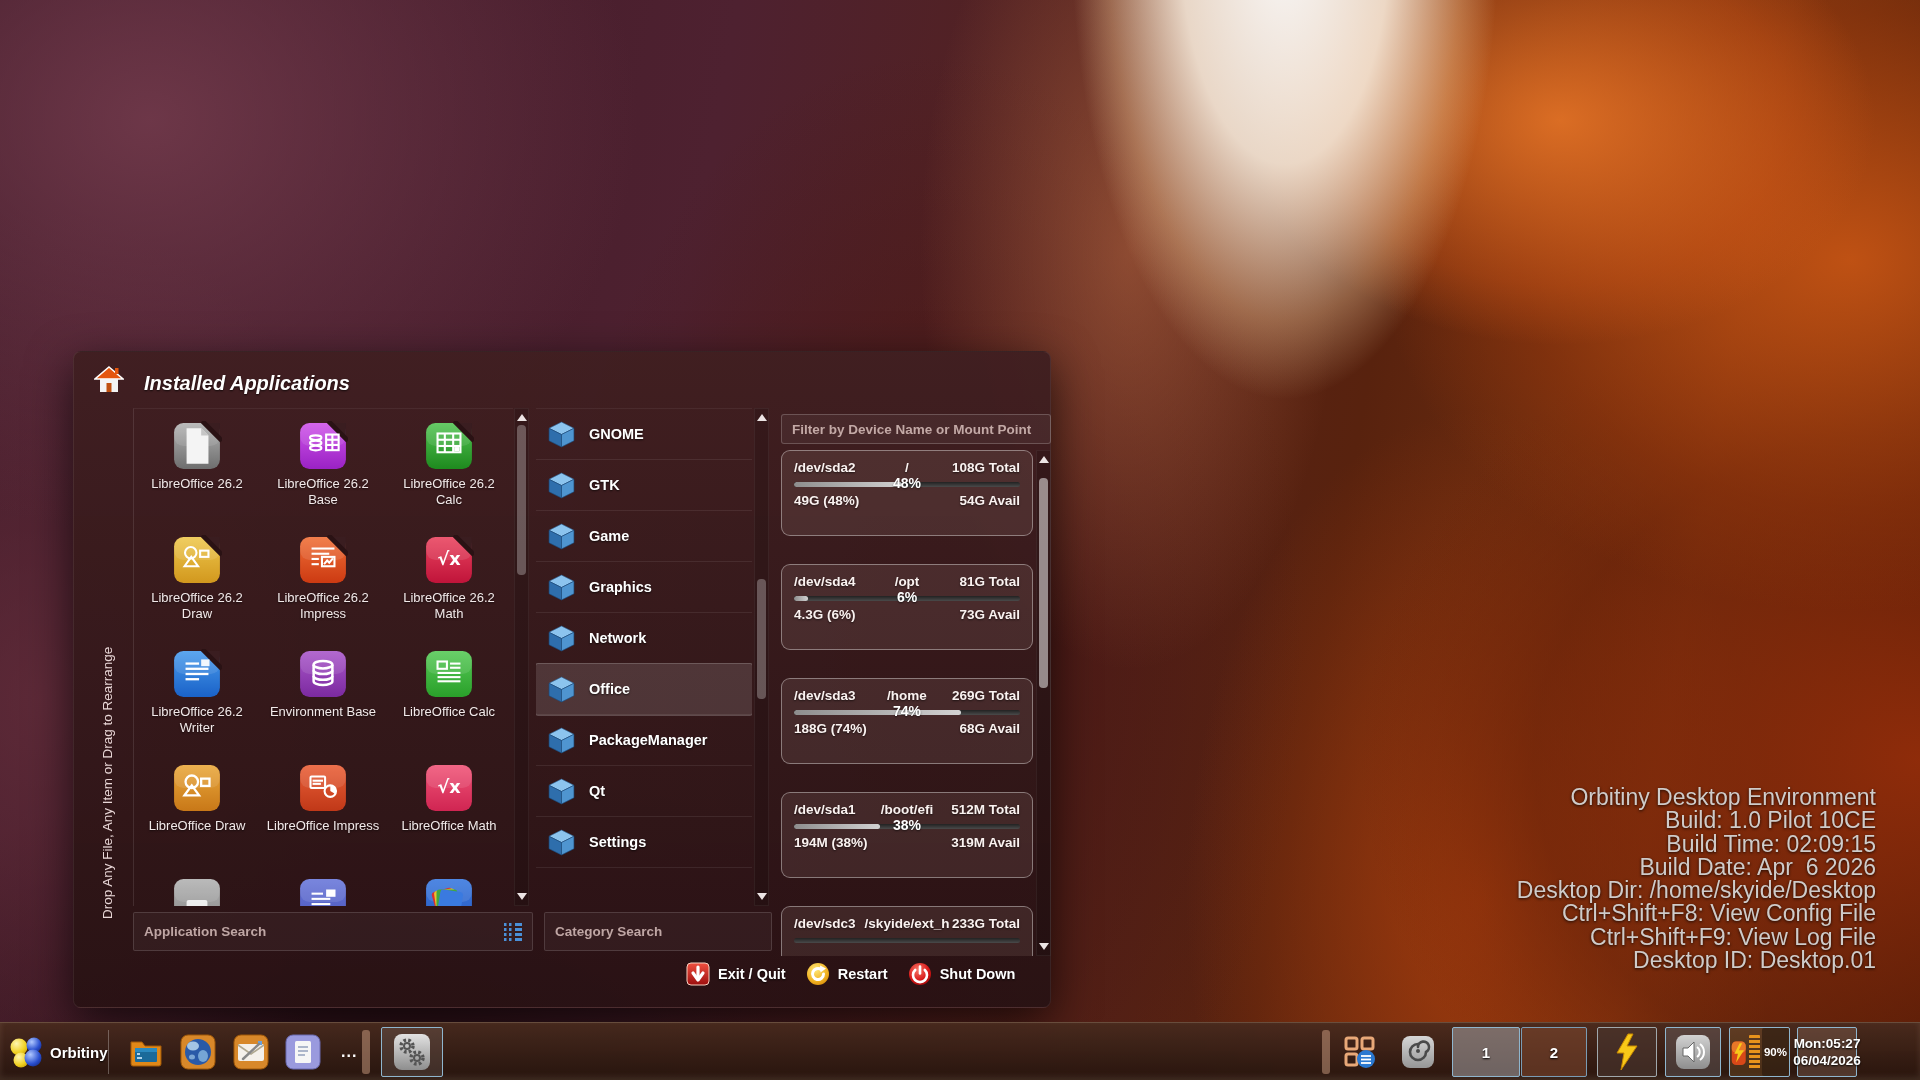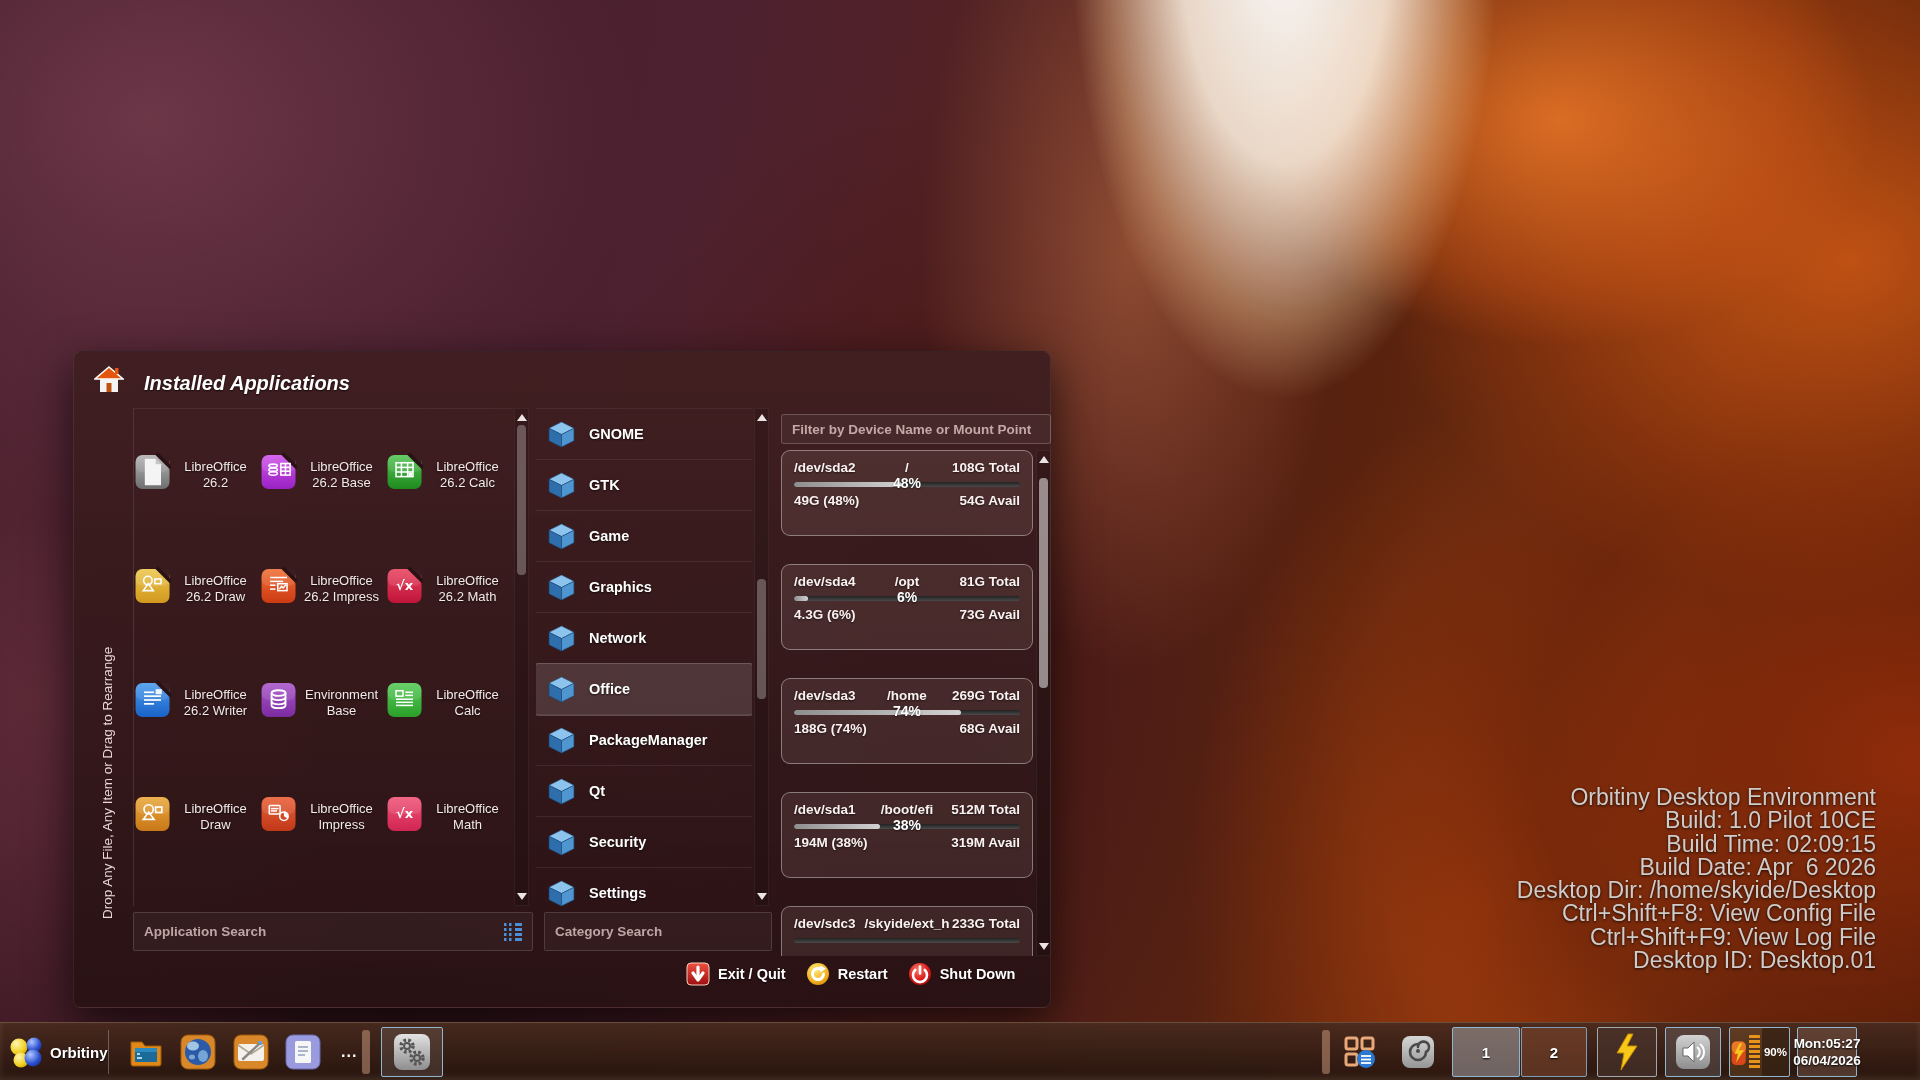--- a/index.html
+++ b/index.html
@@ -35,21 +35,21 @@
     font-weight:bold; font-style:italic; text-shadow:0 1px 2px rgba(0,0,0,0.7); }
   .home-icon { position:absolute; left:20px; top:13px; width:30px; height:30px; }
   .drag-hint { position:absolute; left:26px; top:567px; width:285px;
     transform:rotate(-90deg); transform-origin:0 0;
     color:#ead8d8; font-size:13.5px; white-space:nowrap; }
 
   
   .app-grid { position:absolute; left:59px; top:56px; width:380px; height:498px;
     border-left:1px solid rgba(255,255,255,0.10); border-top:1px solid rgba(255,255,255,0.06);
     display:grid; grid-template-columns:repeat(3,126px); grid-auto-rows:114px; overflow:hidden; }
-  .app-cell { display:flex; align-items:center; padding-top:12px; cursor:default; }
+  .app-cell { display:flex; flex-direction:column; align-items:center; padding-top:12px; cursor:default; }
   .app-icon { width:50px; height:50px; }
   .app-label { margin-top:5px; color:#f2e9e9; font-size:13px; line-height:16px; text-align:center;
     width:120px; text-shadow:0 1px 2px rgba(0,0,0,0.6); }
 
   
   .sb { position:absolute; width:15px; background:rgba(0,0,0,0.14); border:1px solid rgba(255,255,255,0.06); }
   .sb-up, .sb-down { position:absolute; left:0; width:100%; height:13px; display:flex; align-items:center; justify-content:center; }
   .sb-up { top:2px; } .sb-down { bottom:2px; }
   .sb-up i { border-left:5px solid transparent; border-right:5px solid transparent; border-bottom:7px solid #ece4e4; }
   .sb-down i { border-left:5px solid transparent; border-right:5px solid transparent; border-top:7px solid #ece4e4; }
@@ -509,28 +509,20 @@
           <polygon points="25,7 13,13 13,25 25,19" fill="#4f95d0" stroke="#1a4a7a" stroke-width="0.6"></polygon>
         </svg>
         <span>Qt</span>
       </div>
       <div class="category-row">
         <svg class="cube-icon" viewBox="0 0 26 26">
           <polygon points="13,1 25,7 13,13 1,7" fill="#8cc4ee" stroke="#2a5a8a" stroke-width="0.6"></polygon>
           <polygon points="1,7 13,13 13,25 1,19" fill="#2e6eac" stroke="#1a4a7a" stroke-width="0.6"></polygon>
           <polygon points="25,7 13,13 13,25 25,19" fill="#4f95d0" stroke="#1a4a7a" stroke-width="0.6"></polygon>
         </svg>
-        <span>Security</span>
-      </div>
-      <div class="category-row">
-        <svg class="cube-icon" viewBox="0 0 26 26">
-          <polygon points="13,1 25,7 13,13 1,7" fill="#8cc4ee" stroke="#2a5a8a" stroke-width="0.6"></polygon>
-          <polygon points="1,7 13,13 13,25 1,19" fill="#2e6eac" stroke="#1a4a7a" stroke-width="0.6"></polygon>
-          <polygon points="25,7 13,13 13,25 25,19" fill="#4f95d0" stroke="#1a4a7a" stroke-width="0.6"></polygon>
-        </svg>
         <span>Settings</span>
       </div>
     </div>
 
   <div class="sb" style="left:680px; top:56px; height:498px;">
     <div class="sb-up">
         <i></i>
       </div>
     <div class="sb-thumb" style="top:170px; height:120px;"></div>
     <div class="sb-down">

